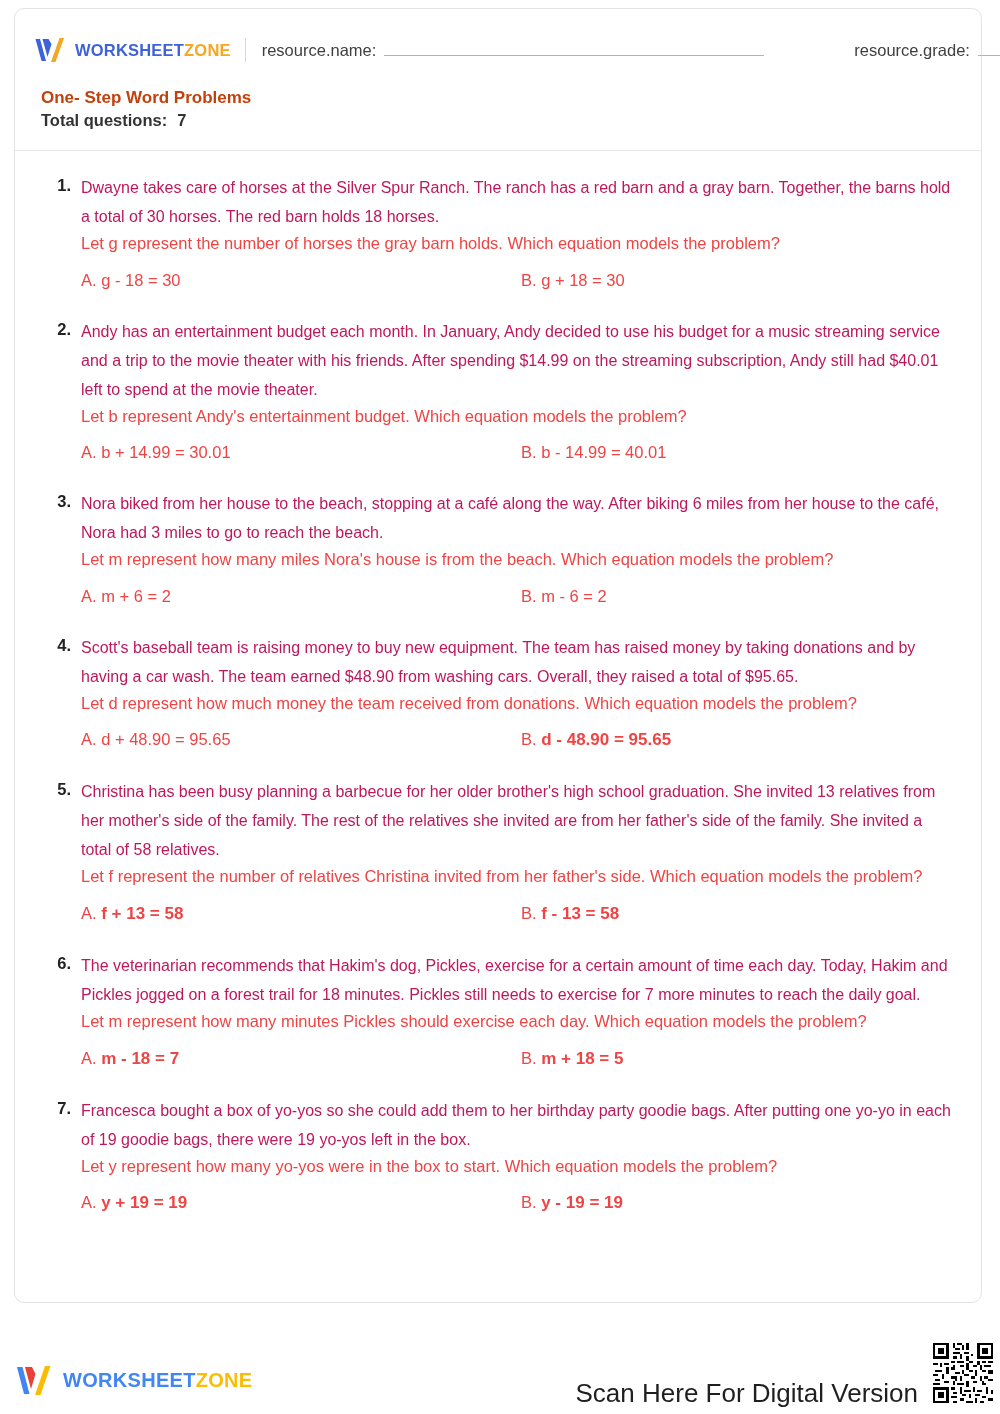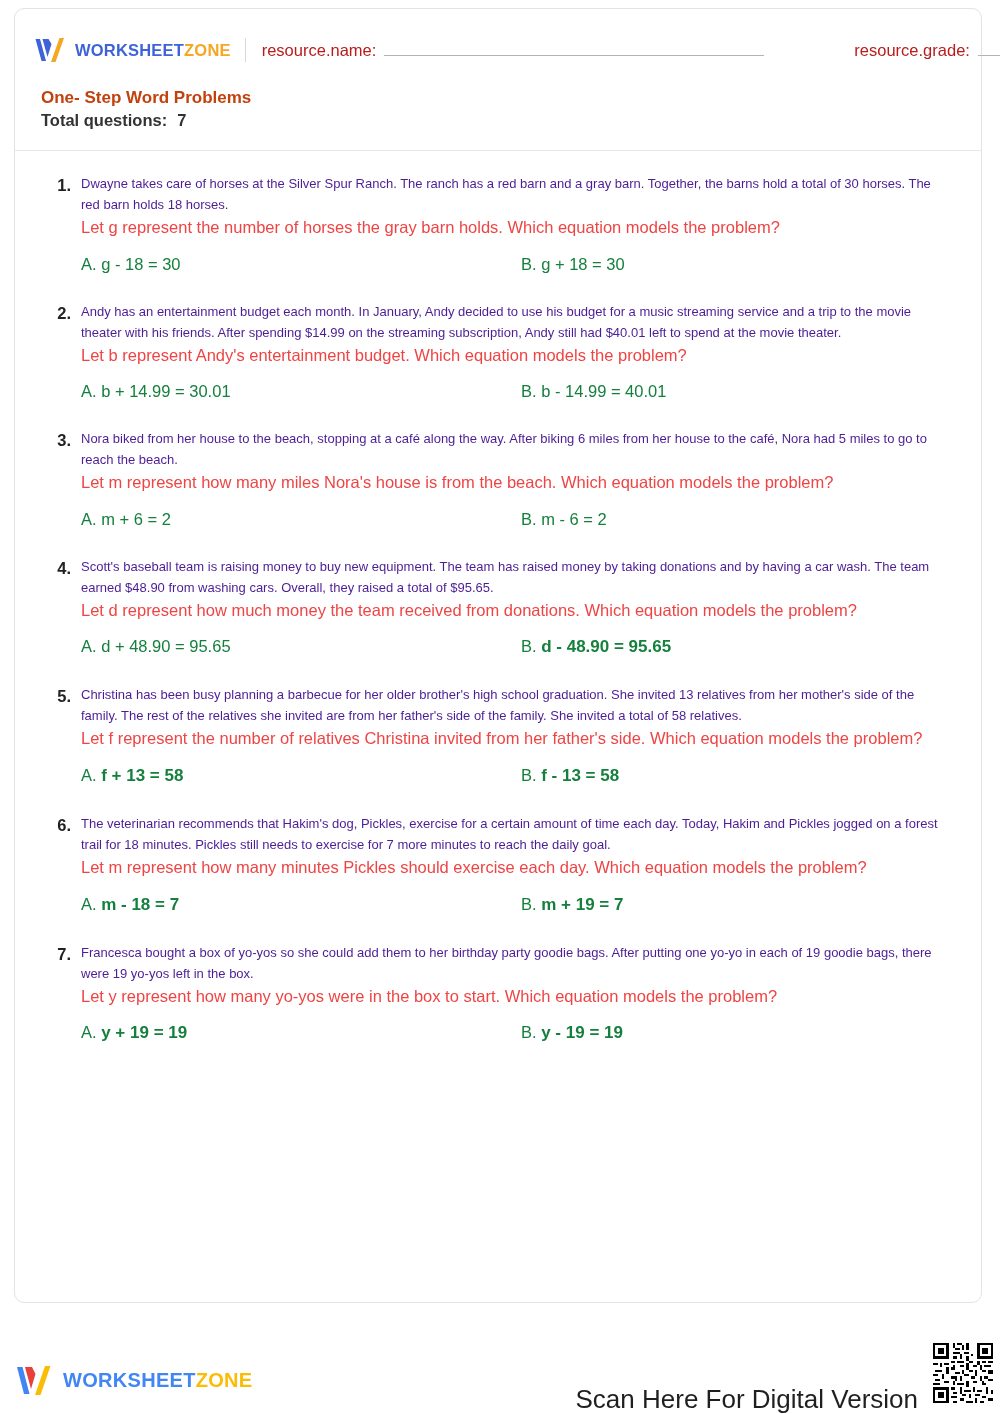--- a/index.html
+++ b/index.html
@@ -75,21 +75,21 @@
   }
 
   .field {
     display: flex;
     align-items: baseline;
     flex: 0 0 auto;
     white-space: nowrap;
   }
   .field-label {
     font-size: 16.5px;
-    color: #b91c1c;
+    color: #404040;
   }
   .field-line {
     display: inline-block;
     border-bottom: 1px solid #b4b4b4;
     height: 14px;
     margin-left: 8px;
   }
   .field-name .field-line { width: 380px; }
   .field-grade { margin-left: 90px; }
   .field-grade .field-line { width: 260px; }
@@ -127,37 +127,37 @@
     text-align: right;
     padding-right: 10px;
     line-height: 24.6px;
     box-sizing: border-box;
   }
   .q-body {
     flex: 1 1 auto;
     min-width: 0;
   }
   .q-text {
-    font-size: 13px;
-    line-height: 21px;
-    color: #4c1d95;
+    font-size: 16px;
+    line-height: 29px;
+    color: #be185d;
   }
   .q-prompt {
     font-size: 16.5px;
     line-height: 24.6px;
     color: #ef4444;
   }
   .q-options {
     display: flex;
     margin-top: 15px;
     margin-bottom: 22px;
   }
   .opt {
     font-size: 16.5px;
-    color: #15803d;
+    color: #ef4444;
     white-space: nowrap;
   }
   .opt-a { flex: 0 0 440px; }
   .opt-b { flex: 0 0 auto; }
   .opt .lbl { font-family: "Liberation Sans", sans-serif; }
   .opt .eq  { font-family: "Liberation Sans", sans-serif; }
   .opt.serif .eq {
     font-family: Liberation Sans, sans-serif;
     font-weight: bold;
     font-size: 17px;
@@ -180,21 +180,21 @@
     gap: 9px;
   }
   .footer-logo .logo-mark { width: 40px; height: 33px; }
   .footer-logo .logo-text { font-size: 20px; letter-spacing: 0.3px; }
   .footer-logo .ws { color: #4285f4; }
   .footer-logo .zn { color: #fbbc05; }
 
   .scan-text {
     position: absolute;
     right: 82px;
-    top: 28px;
+    top: 22px;
     font-size: 26px;
     color: #1f1f1f;
     white-space: nowrap;
   }
 
   .qr {
     position: absolute;
     left: 928px;
     top: -18px;
     width: 70px;
@@ -266,21 +266,21 @@
         <div class="q-options">
           <div class="opt opt-a"><span class="lbl">A.</span> <span class="eq">b + 14.99 = 30.01</span></div>
           <div class="opt opt-b"><span class="lbl">B.</span> <span class="eq">b - 14.99 = 40.01</span></div>
         </div>
       </div>
     </div>
 
     <div class="question">
       <div class="q-num">3.</div>
       <div class="q-body">
-        <div class="q-text">Nora biked from her house to the beach, stopping at a café along the way. After biking 6 miles from her house to the café, Nora had 5 miles to go to reach the beach.</div>
+        <div class="q-text">Nora biked from her house to the beach, stopping at a café along the way. After biking 6 miles from her house to the café, Nora had 3 miles to go to reach the beach.</div>
         <div class="q-prompt">Let m represent how many miles Nora's house is from the beach. Which equation models the problem?</div>
         <div class="q-options">
           <div class="opt opt-a"><span class="lbl">A.</span> <span class="eq">m + 6 = 2</span></div>
           <div class="opt opt-b"><span class="lbl">B.</span> <span class="eq">m - 6 = 2</span></div>
         </div>
       </div>
     </div>
 
     <div class="question">
       <div class="q-num">4.</div>
@@ -306,21 +306,21 @@
       </div>
     </div>
 
     <div class="question">
       <div class="q-num">6.</div>
       <div class="q-body">
         <div class="q-text">The veterinarian recommends that Hakim's dog, Pickles, exercise for a certain amount of time each day. Today, Hakim and Pickles jogged on a forest trail for 18 minutes. Pickles still needs to exercise for 7 more minutes to reach the daily goal.</div>
         <div class="q-prompt">Let m represent how many minutes Pickles should exercise each day. Which equation models the problem?</div>
         <div class="q-options">
           <div class="opt opt-a serif"><span class="lbl">A.</span> <span class="eq">m - 18 = 7</span></div>
-          <div class="opt opt-b serif"><span class="lbl">B.</span> <span class="eq">m + 19 = 7</span></div>
+          <div class="opt opt-b serif"><span class="lbl">B.</span> <span class="eq">m + 18 = 5</span></div>
         </div>
       </div>
     </div>
 
     <div class="question">
       <div class="q-num">7.</div>
       <div class="q-body">
         <div class="q-text">Francesca bought a box of yo-yos so she could add them to her birthday party goodie bags. After putting one yo-yo in each of 19 goodie bags, there were 19 yo-yos left in the box.</div>
         <div class="q-prompt">Let y represent how many yo-yos were in the box to start. Which equation models the problem?</div>
         <div class="q-options">

